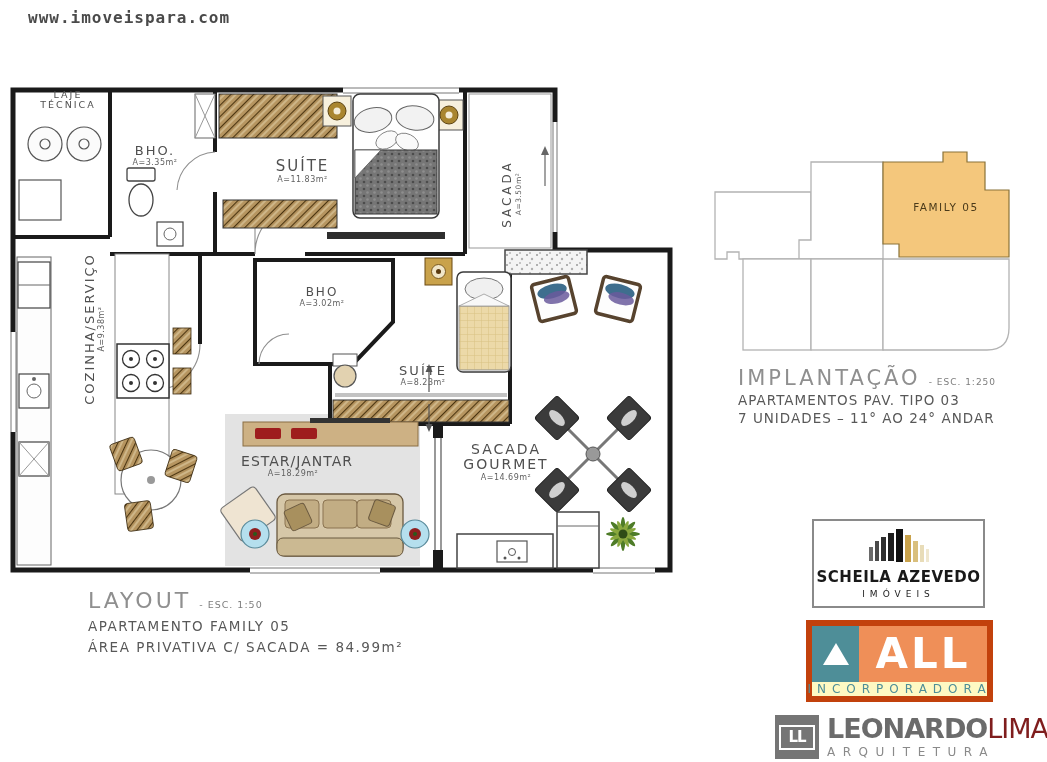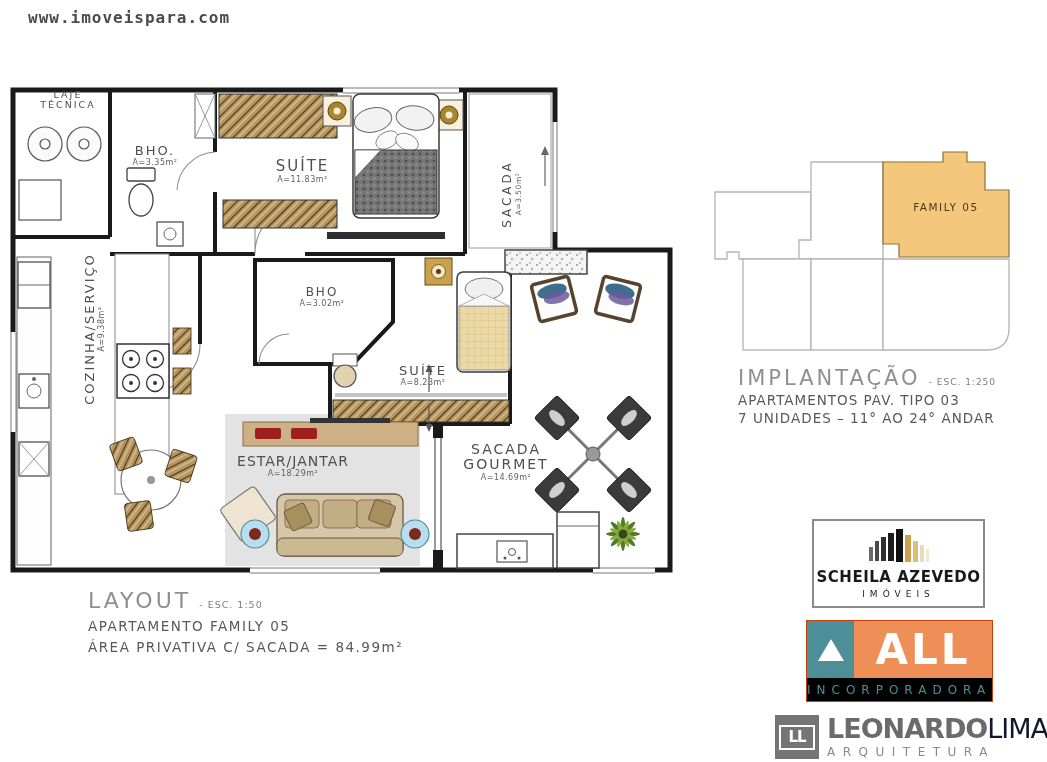--- a/index.html
+++ b/index.html
@@ -29,40 +29,40 @@
   
   .logo-scheila{
     position:absolute;left:812px;top:519px;width:173px;height:89px;
     border:2px solid #8a8a8a;background:#fff;box-sizing:border-box;
     display:flex;flex-direction:column;align-items:center;justify-content:center;
   }
   .scheila-name{font-size:15px;font-weight:bold;color:#191919;letter-spacing:.5px;margin-top:3px;white-space:nowrap;}
   .scheila-sub{font-size:9px;color:#222;letter-spacing:5px;margin-top:3px;}
   .logo-all{
     position:absolute;left:806px;top:620px;width:187px;height:82px;
-    border:1px solid #c2410c;background:#fff;box-sizing:border-box;
+    border:6px solid #c2410c;background:#fff;box-sizing:border-box;
     display:flex;flex-direction:column;
   }
   .all-top{display:flex;height:57px;}
   .all-tri-box{width:47px;background:#4e8e98;display:flex;align-items:center;justify-content:center;}
   .all-triangle{width:0;height:0;border-left:13px solid transparent;border-right:13px solid transparent;border-bottom:22px solid #fff;}
   .all-orange{flex:1;background:#ef8f58;display:flex;align-items:center;justify-content:center;}
   .all-name{color:#fff;font-weight:bold;font-size:42px;letter-spacing:3px;line-height:1;}
-  .all-bottom{flex:1;display:flex;align-items:center;justify-content:flex-start;background:#000000;}
+  .all-bottom{flex:1;display:flex;align-items:center;justify-content:center;background:#fef9c3;}
   .all-sub{color:#4e8e98;font-size:12px;letter-spacing:6px;white-space:nowrap;}
   .logo-leo{
     position:absolute;left:775px;top:712px;width:268px;height:50px;
     display:flex;align-items:center;
   }
   .leo-box{width:44px;height:44px;background:#757575;display:flex;align-items:center;justify-content:center;flex:none;}
   .leo-box-inner{border:2px solid #fff;padding:3px 7px;color:#fff;font-weight:bold;font-size:15px;letter-spacing:-1px;line-height:1;}
   .leo-text{margin-left:8px;display:flex;flex-direction:column;}
   .leo-name{font-size:27px;line-height:1;white-space:nowrap;}
   .leo-bold{font-weight:bold;color:#6b6b6b;letter-spacing:-1px;}
-  .leo-light{color:#0f172a;letter-spacing:-1px;}
+  .leo-light{color:#7f1d1d;letter-spacing:-1px;}
   .leo-sub{font-size:12px;color:#8a8a8a;letter-spacing:7.5px;margin-top:3px;white-space:nowrap;}
 </style>
 </head>
 <body>
 
 <div class="watermark">www.imoveispara.com</div>
 
 <div class="plan-wrap">
 <svg viewBox="0 0 680 500" width="680" height="500">
   <defs>
@@ -344,21 +344,21 @@
   </div>
   <div class="room-label" style="left:277px;top:204px;width:80px;">
     <div class="rl-name" style="font-size:12px;">BHO</div>
     <div class="rl-area">A=3.02m²</div>
   </div>
   <div class="room-label" style="left:378px;top:282px;width:80px;">
     <div class="rl-name" style="font-size:13px;">SUÍTE</div>
     <div class="rl-area">A=8.23m²</div>
   </div>
   <div class="room-label" style="left:228px;top:372px;width:120px;">
-    <div class="rl-name" style="font-size:14px;letter-spacing:1px;">ESTAR/JANTAR</div>
+    <div class="rl-name" style="font-size:14px;letter-spacing:1px;text-align:right;">ESTAR/JANTAR</div>
     <div class="rl-area">A=18.29m²</div>
   </div>
   <div class="room-label" style="left:446px;top:360px;width:110px;">
     <div class="rl-name" style="font-size:14px;">SACADA</div>
     <div class="rl-name" style="font-size:14px;">GOURMET</div>
     <div class="rl-area">A=14.69m²</div>
   </div>
 </div>
 
 <div class="caption" style="left:88px;top:588px;">

